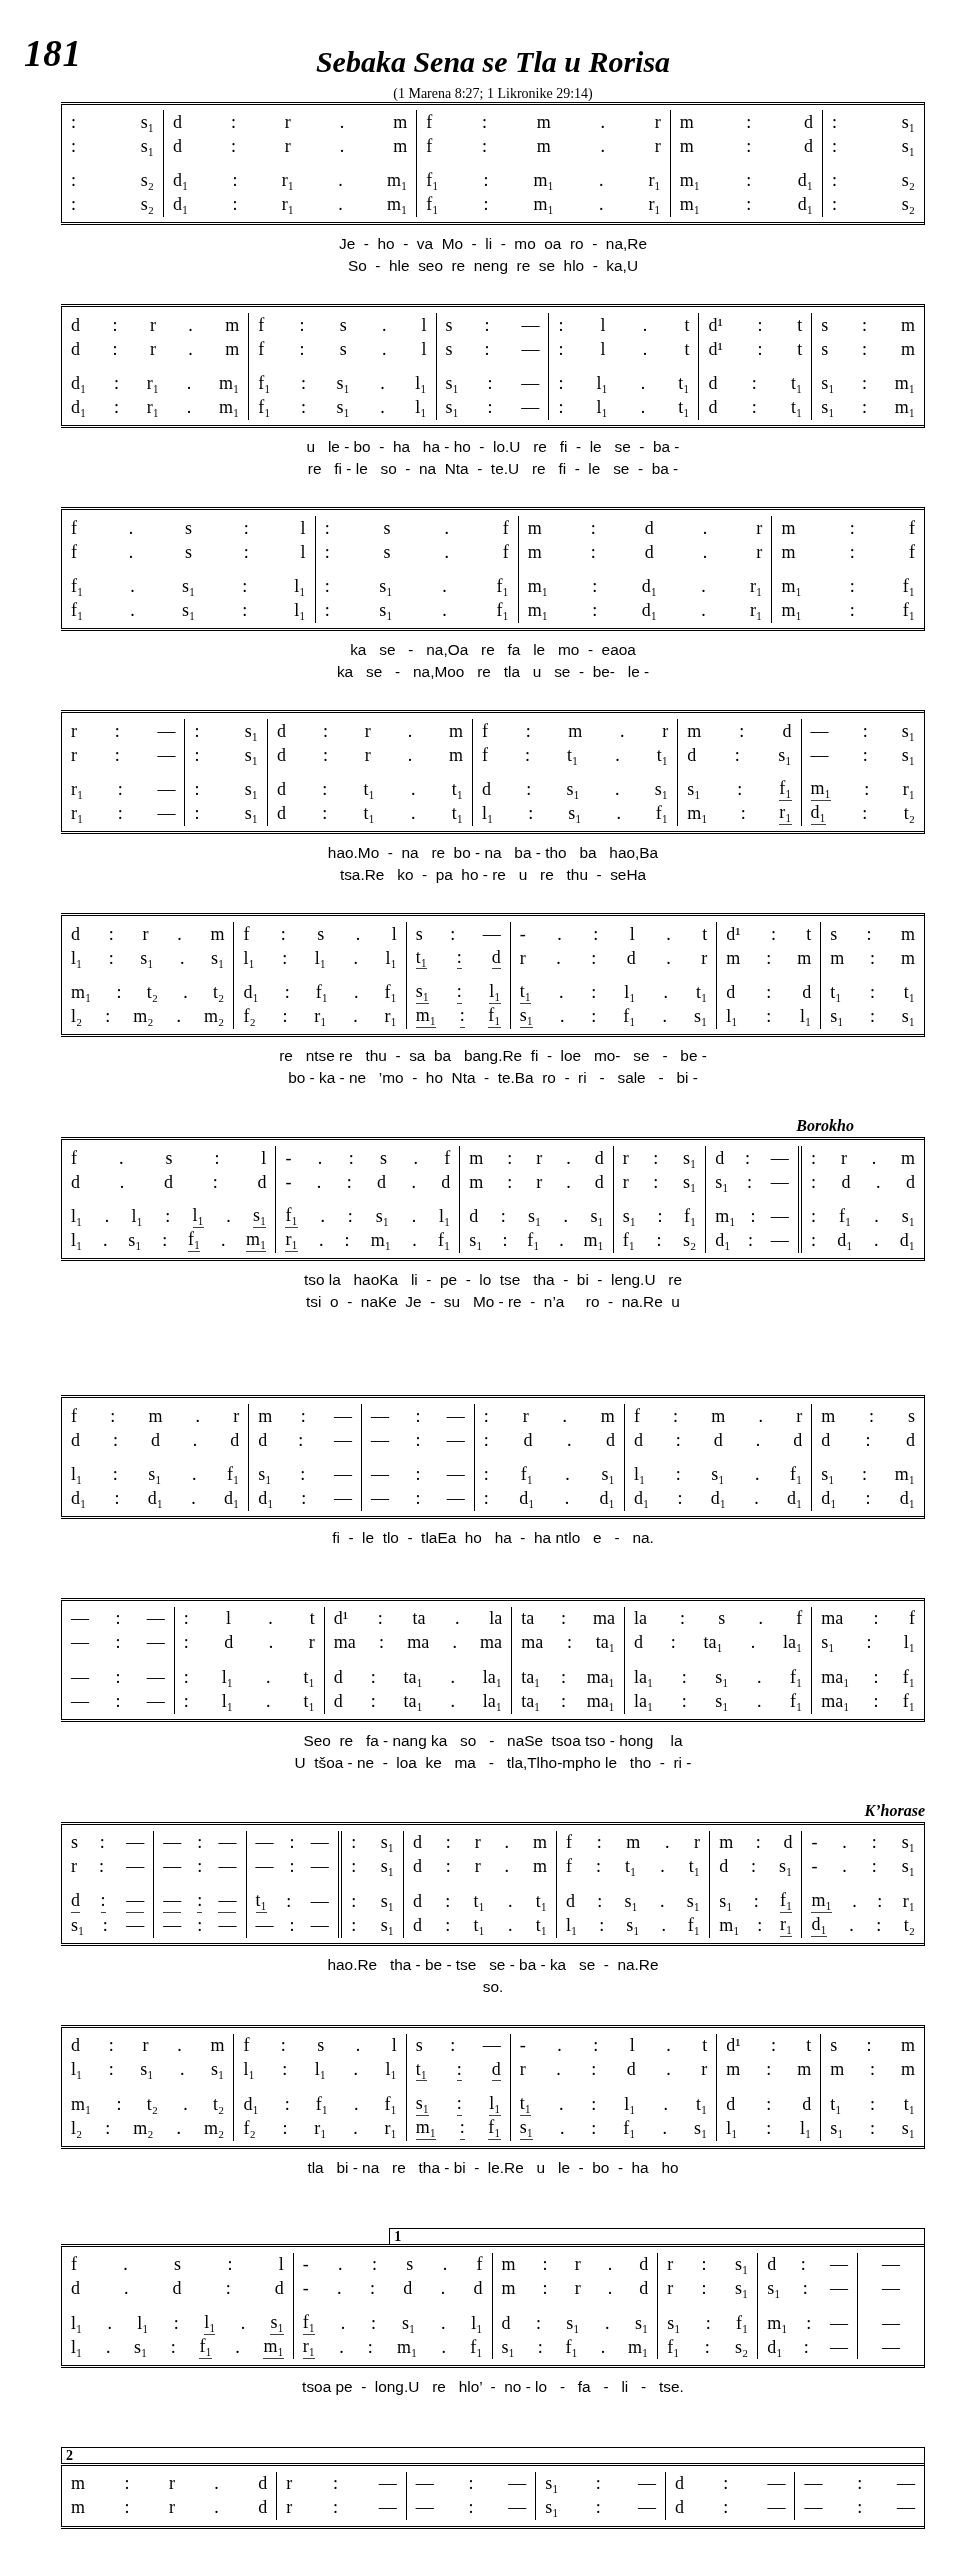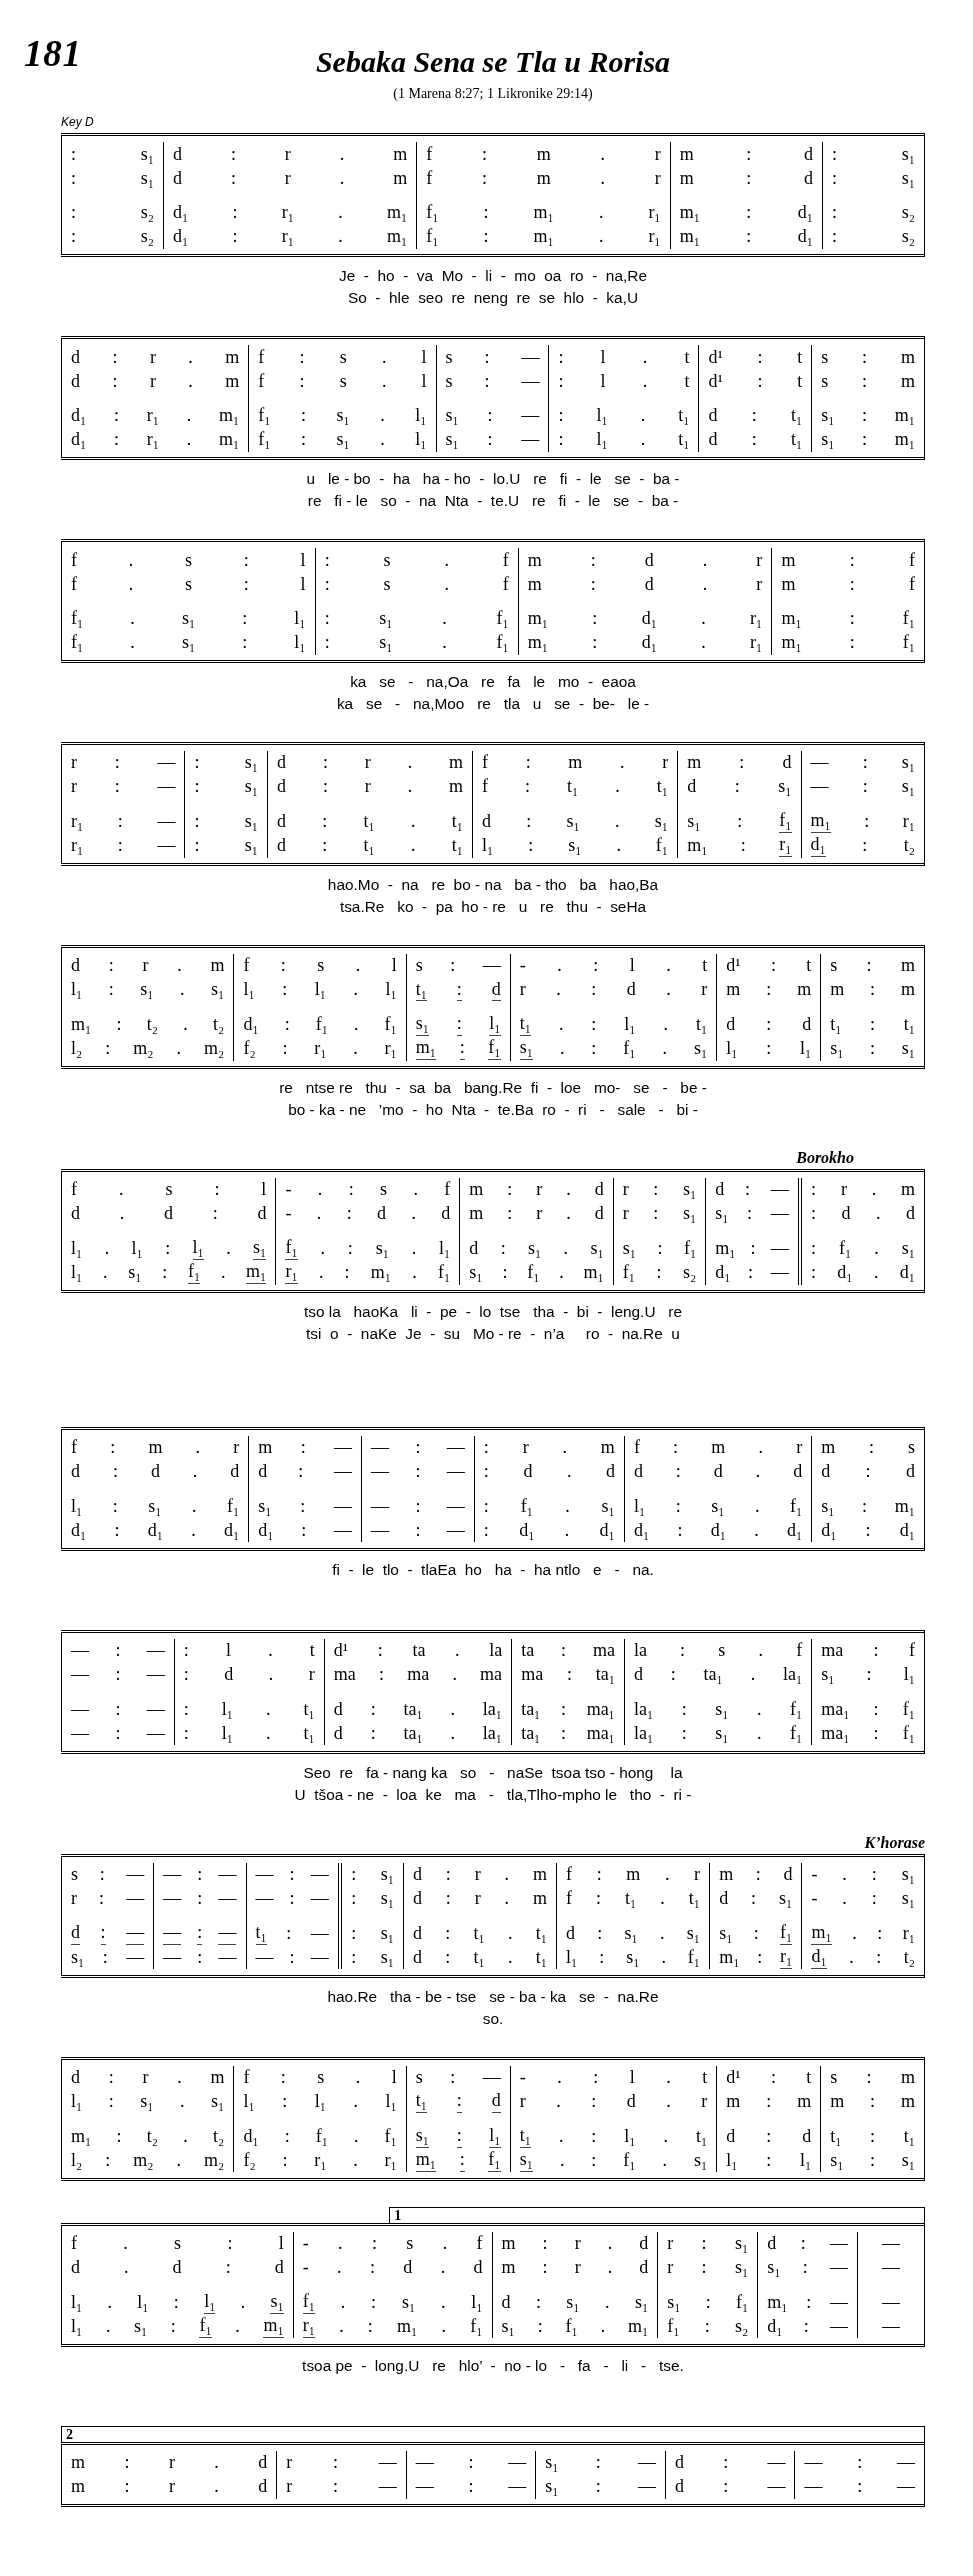--- a/index.html
+++ b/index.html
@@ -40,21 +40,20 @@
   .lyric-line{display:flex;justify-content:center;line-height:22px;padding:0 8px;}
   .lyric-line span{white-space:pre;}
 </style>
 </head>
 <body>
 
 <div class="page">
   <div class="hymn-number">181</div>
   <div class="title">Sebaka Sena se Tla u Rorisa</div>
   <div class="subtitle">(1 Marena 8:27; 1 Likronike 29:14)</div>
-  <div class="keyline">Key D</div>
   <div>
       <div class="system">
         <div class="box">
           <div class="col" style="flex-grow: 2;">
             <div class="cell">
               <span>:</span>
               <span>s₁</span>
             </div>
             <div class="cell">
               <span>:</span>
@@ -1683,20 +1682,26 @@
             <div class="cell">
               <span>t₁</span>
               <span>:</span>
               <span>t₁</span>
             </div>
             <div class="cell">
               <span>s₁</span>
               <span>:</span>
               <span>s₁</span>
             </div>
+          </div>
+        </div>
+        <div class="lyrics">
+          <div class="lyric-line">
+            <span>tla   bi - na   re   tha - bi  -  le.</span>
+            <span>Re   u   le  -  bo  -  ha   ho</span>
           </div>
         </div>
       </div>
       <div class="system" data-volta="1">
         <div class="volta-bar">1</div>
         <div class="box">
           <div class="col" style="flex-grow: 7;">
             <div class="cell">
               <span>f</span>
               <span>.</span>

